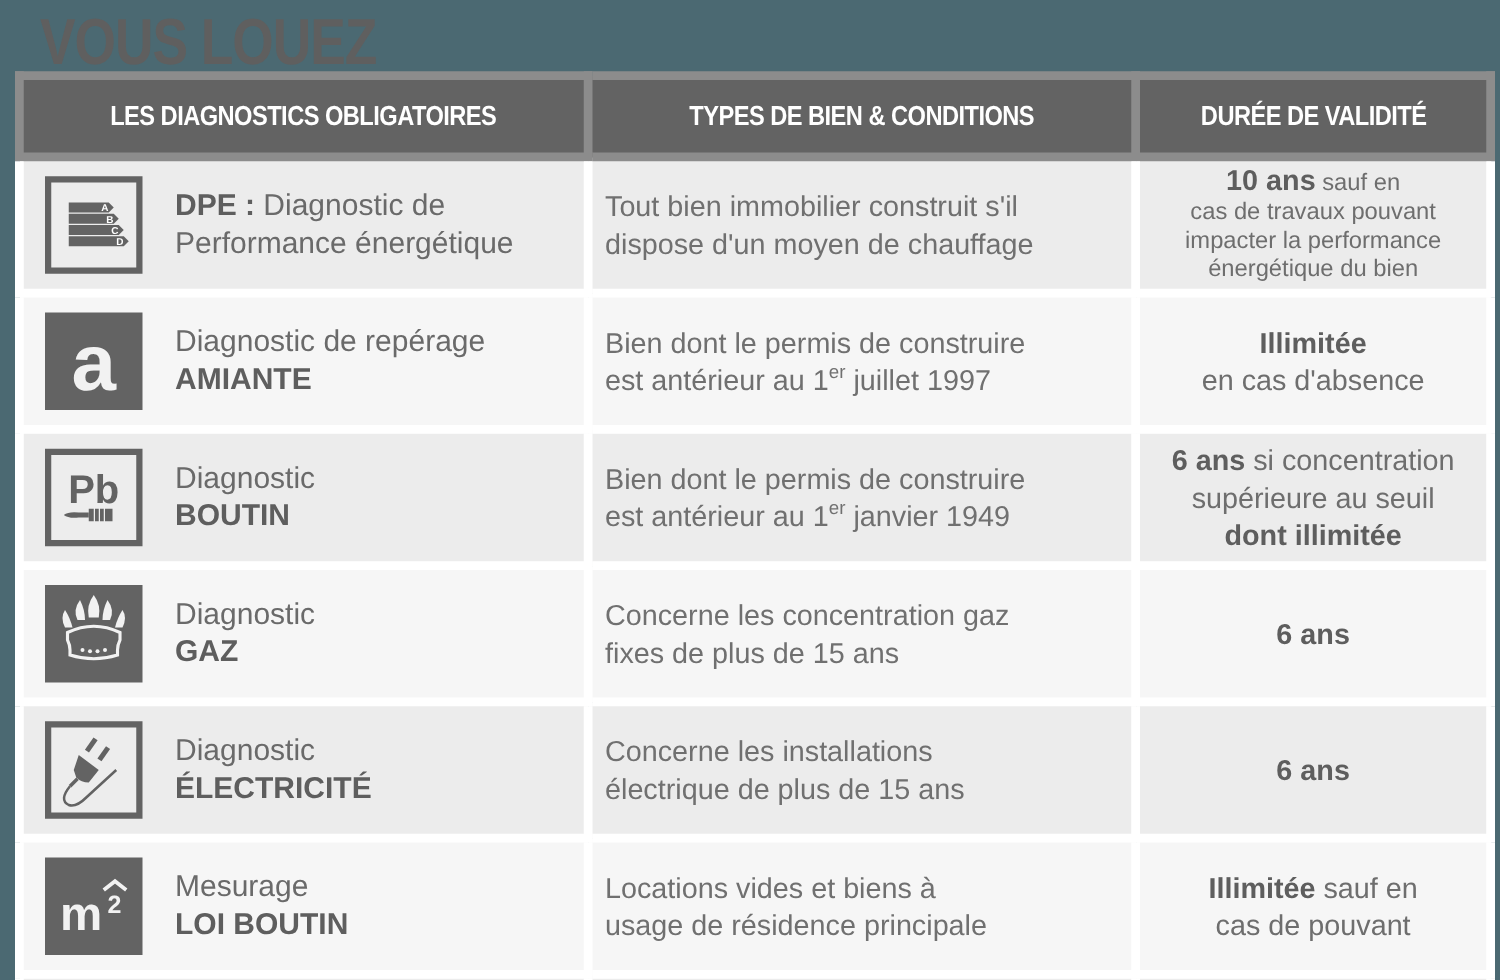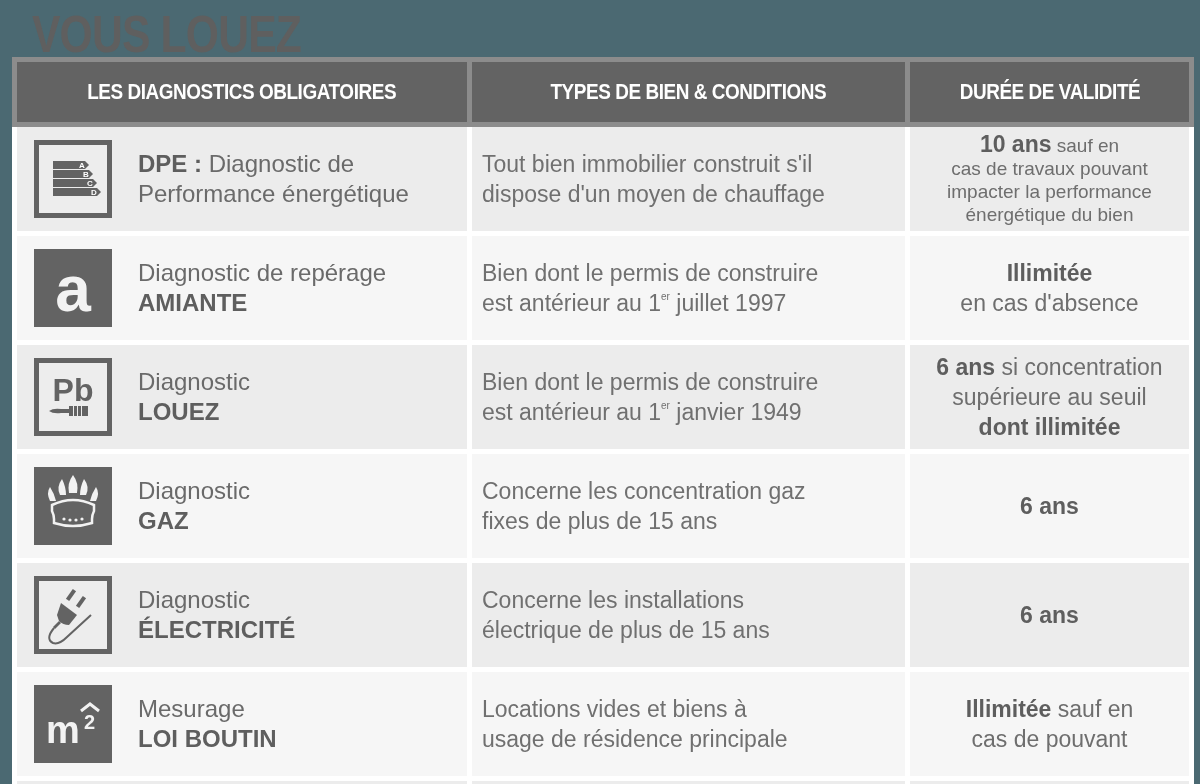--- a/index.html
+++ b/index.html
@@ -16,21 +16,21 @@
       color: #5f5f5f; line-height: 56px;
       transform: scaleX(0.82); transform-origin: left top;
       z-index: 1;
     }
     table.diag {
       position: absolute; left: 12px; top: 57px;
       width: 1177px; border-collapse: collapse; table-layout: fixed;
       z-index: 2;
     }
     table.diag th, table.diag td {
-      border: 5px solid #ffffff;
+      border: 7px solid #ffffff;
     }
     table.diag thead th {
       background: #636363; color: #ffffff;
       height: 65px;
       font-family: "Liberation Sans", sans-serif;
       font-weight: bold; font-size: 22px;
       text-align: center; vertical-align: middle;
       border-color: #8c8c8c;
       letter-spacing: -0.5px;
     }
@@ -46,21 +46,21 @@
     .icon-box {
       width: 78px; height: 78px; flex: 0 0 78px;
       display: flex; align-items: center; justify-content: center;
     }
     .icon-box.outlined { border: 5px solid #636363; background: #ededed; }
     .icon-box.filled { background: #636363; }
     .diag-label { margin-left: 26px; font-size: 24px; line-height: 30px; color: #6a6a6a; }
     .diag-label .light { font-weight: normal; }
     .diag-label .strong { font-weight: bold; color: #5e5e5e; }
     .cond { font-size: 23px; line-height: 30px; color: #707070; padding: 0 10px; }
-    .cond sup { font-size: 10px; vertical-align: top; line-height: 18px; }
+    .cond sup { font-size: 15px; vertical-align: top; line-height: 18px; }
     .valid { text-align: center; color: #6e6e6e; padding: 0 6px; }
     .valid .b { font-weight: bold; color: #5e5e5e; }
     .valid.small { font-size: 19px; line-height: 23px; }
     .valid.small .b { font-size: 23px; }
     .valid.med { font-size: 23px; line-height: 30px; }
     .valid-line { display: block; }
   </style>
 </head>
 <body>
 
@@ -154,21 +154,21 @@
                   <path d="M10 48 Q14 45 22 46 L30 46 L30 50 L22 50 Q14 51 10 48 Z"></path>
                   <rect x="30" y="43" width="4" height="10"></rect>
                   <rect x="35" y="43" width="3" height="10"></rect>
                   <rect x="39" y="43" width="3" height="10"></rect>
                   <rect x="43" y="43" width="6" height="10"></rect>
                 </g>
               </svg>
             </div>
             <div class="diag-label">
               <span class="light">Diagnostic</span><br>
-              <span class="strong">LOUEZ</span>
+              <span class="strong">BOUTIN</span>
             </div>
           </div>
         </td>
         <td class="cond">
           <span class="valid-line">Bien dont le permis de construire</span>
           <span class="valid-line"><span>est antérieur au 1</span><sup>er</sup><span> janvier 1949</span></span>
         </td>
         <td class="valid med">
           <span class="valid-line"><span class="b">6 ans</span> <span>si concentration</span></span>
           <span class="valid-line">supérieure au seuil</span>

